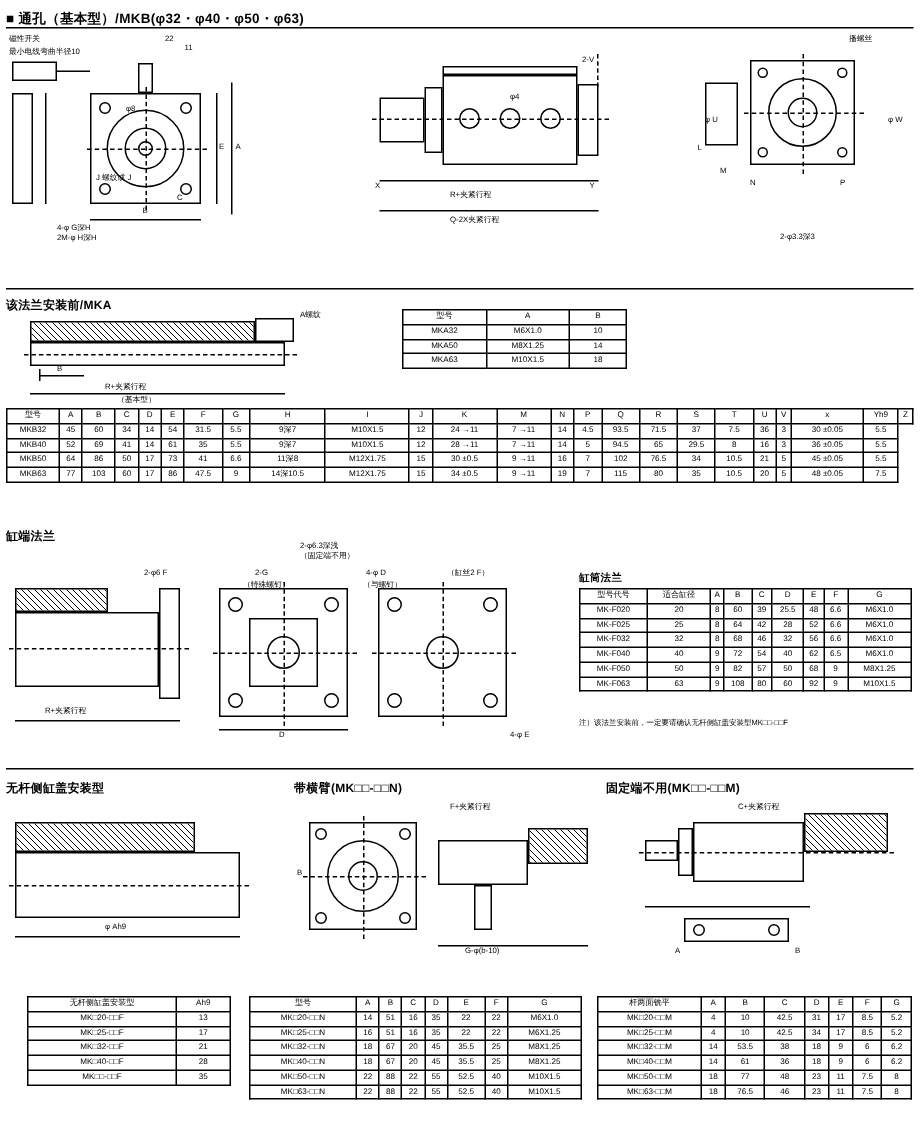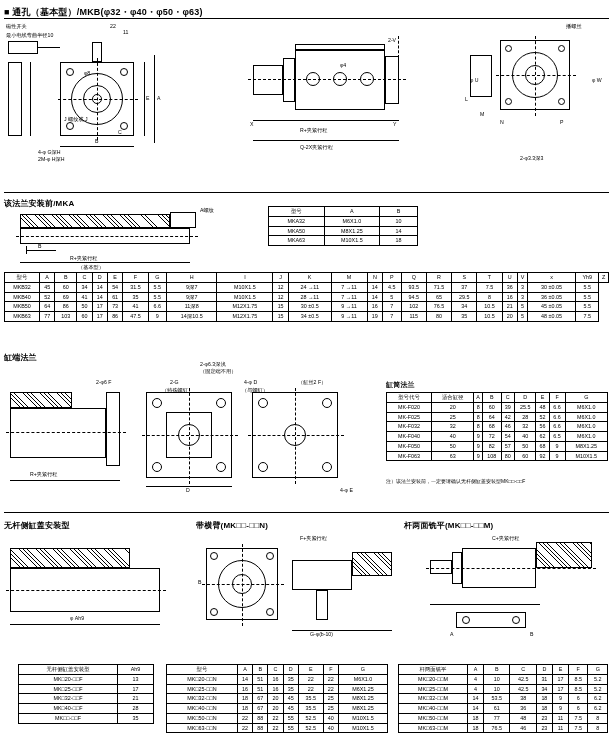--- a/index.html
+++ b/index.html
@@ -432,21 +432,21 @@
 
   <div class="ln lnh" style="left:4px;top:512px;width:605px;"></div>
 
   <div class="sec-title" style="position:absolute;left:4px;top:520px;font-size:8px;">
     <span>无杆侧缸盖安装型</span>
   </div>
   <div class="sec-title" style="position:absolute;left:196px;top:520px;font-size:8px;">
     <span>带横臂(MK□□-□□N)</span>
   </div>
   <div class="sec-title" style="position:absolute;left:404px;top:520px;font-size:8px;">
-    <span>杆两面铣平(MK□□-□□M)</span>
+    <span>固定端不用(MK□□-□□M)</span>
   </div>
 
   <div>
     <div class="box hatch" style="left:10px;top:548px;width:120px;height:20px;"></div>
     <div class="box" style="left:10px;top:568px;width:150px;height:44px;"></div>
     <div class="dash" style="left:6px;top:590px;width:160px;"></div>
     <div class="ln lnh" style="left:10px;top:624px;width:150px;"></div>
     <div class="lbl" style="left:70px;top:616px;">φ Ah9</div>
   </div>
 

